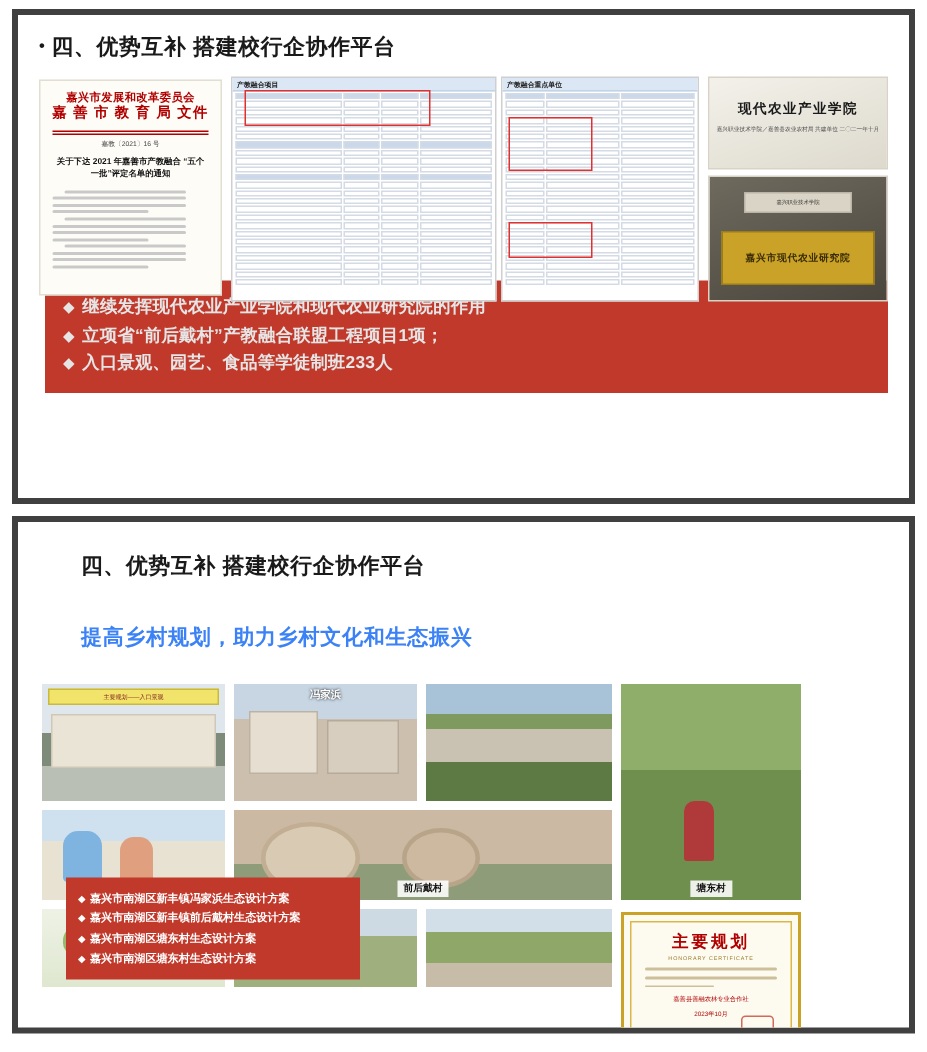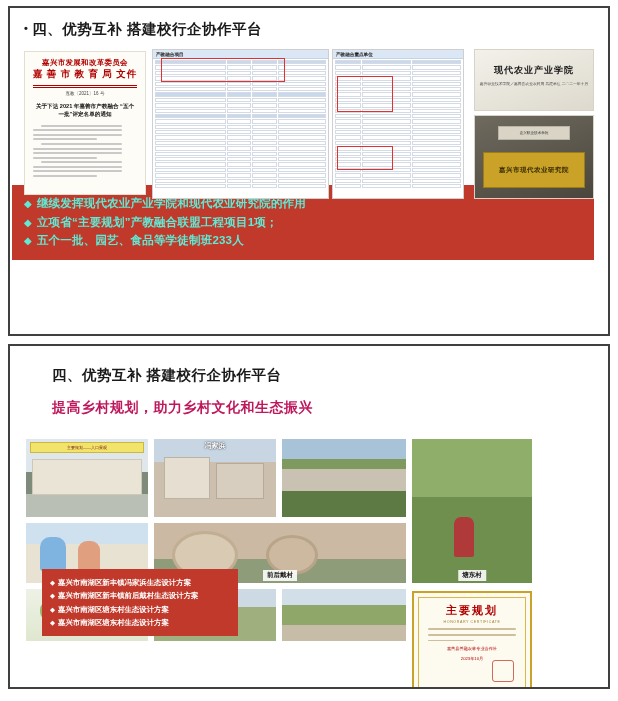--- a/index.html
+++ b/index.html
@@ -13,21 +13,21 @@
     width:618px;height:701px;
     box-sizing:border-box;
     padding:6px 8px;
     display:flex;flex-direction:column;
     gap:8px;
   }
 
   
   .slide{
     position:relative;
-    border:2px solid #404040;
+    border:4px solid #404040;
     box-sizing:border-box;
     background:#fff;
     overflow:hidden;
   }
   .slide-1{height:330px;}
   .slide-2{height:345px;}
 
   
   .s1-title{
     margin:12px 0 0 14px;
@@ -137,23 +137,23 @@
     margin:12px 8px 0 8px;height:34px;background:#c9a227;border:1px solid #9c7c16;
     display:flex;align-items:center;justify-content:center;
   }
   .plaque-bot .pb-main span{
     font-size:6.5px;color:#3a2c05;font-weight:bold;
     font-family:"Liberation Serif","DejaVu Serif",serif;letter-spacing:.5px;
   }
 
   
   .redpanel{
-    margin:12px 14px 0 2px;
+    margin:12px 14px 0 18px;
     background:#c0392b;
-    color:#5eead4;
+    color:#e5e5e5;
     padding:9px 12px 10px 12px;
     box-sizing:border-box;
   }
   .redpanel .ritem{
     font-size:11.5px;
     line-height:1.62;
     font-weight:bold;
     letter-spacing:.2px;
     white-space:nowrap;
   }
@@ -161,24 +161,24 @@
 
   
   .s2-title{
     margin:20px 0 0 42px;
     font-size:14.5px;
     font-weight:bold;
     color:#1a1a1a;
     letter-spacing:.5px;
   }
   .s2-sub{
-    margin:14px 0 0 42px;
+    margin:29px 0 0 42px;
     font-size:14px;
     font-weight:bold;
-    color:#be185d;
+    color:#3b82f6;
     letter-spacing:.5px;
   }
   .s2-media{
     position:relative;
     margin:14px 16px 0 16px;
     height:215px;
   }
   .ph{position:absolute;overflow:hidden;border:0;}
   .ph .cap{
     position:absolute;left:50%;transform:translateX(-50%);
@@ -577,24 +577,24 @@
         </div>
       </div>
 
     </div>
 
     <div class="redpanel">
       <div class="ritem">
         <span class="dia">◆</span><span>继续发挥现代农业产业学院和现代农业研究院的作用</span>
       </div>
       <div class="ritem">
-        <span class="dia">◆</span><span>立项省“主要规划”产教融合联盟工程项目1项；</span>
+        <span class="dia">◆</span><span>立项省“前后戴村”产教融合联盟工程项目1项；</span>
       </div>
       <div class="ritem">
-        <span class="dia">◆</span><span>五个一批、园艺、食品等学徒制班233人</span>
+        <span class="dia">◆</span><span>入口景观、园艺、食品等学徒制班233人</span>
       </div>
     </div>
 
   </section>
 
   <section class="slide slide-2">
 
     <div class="s2-title">四、优势互补 搭建校行企协作平台</div>
     <div class="s2-sub">提高乡村规划，助力乡村文化和生态振兴</div>
 

